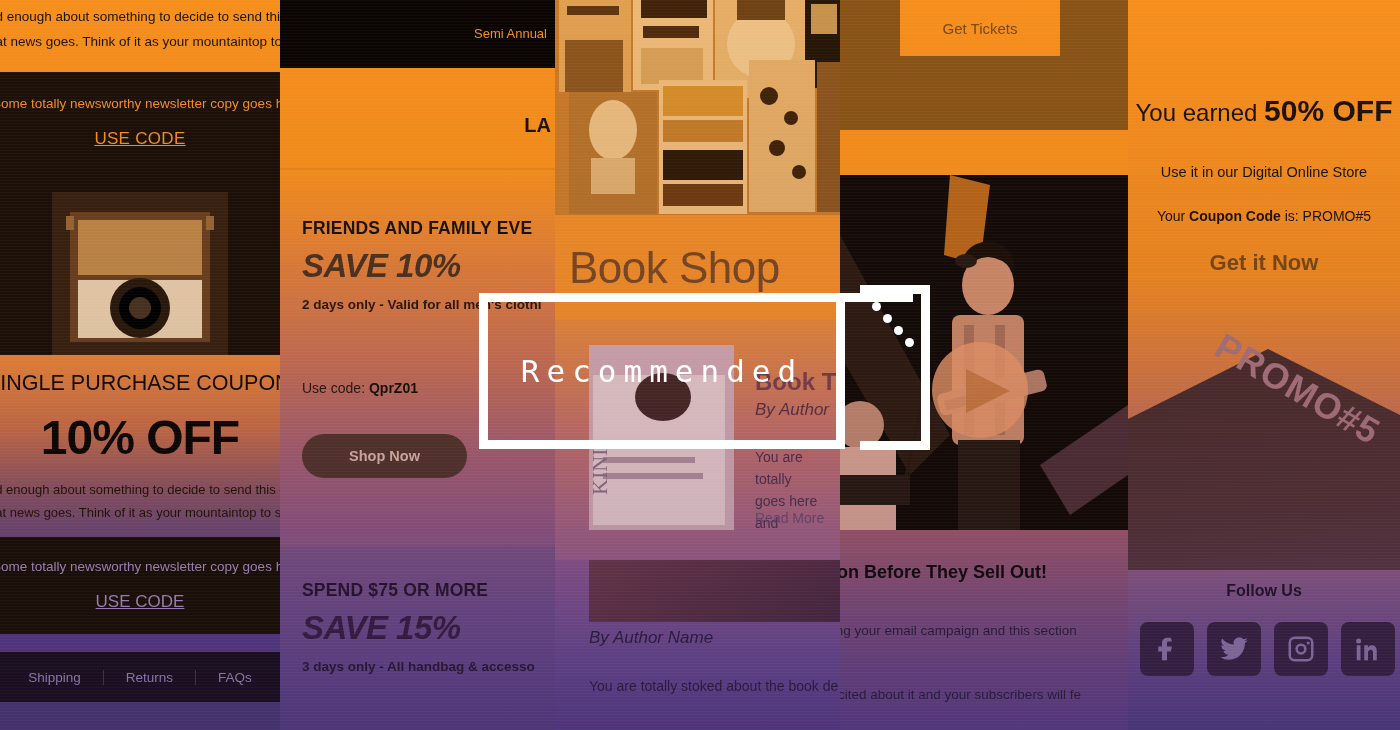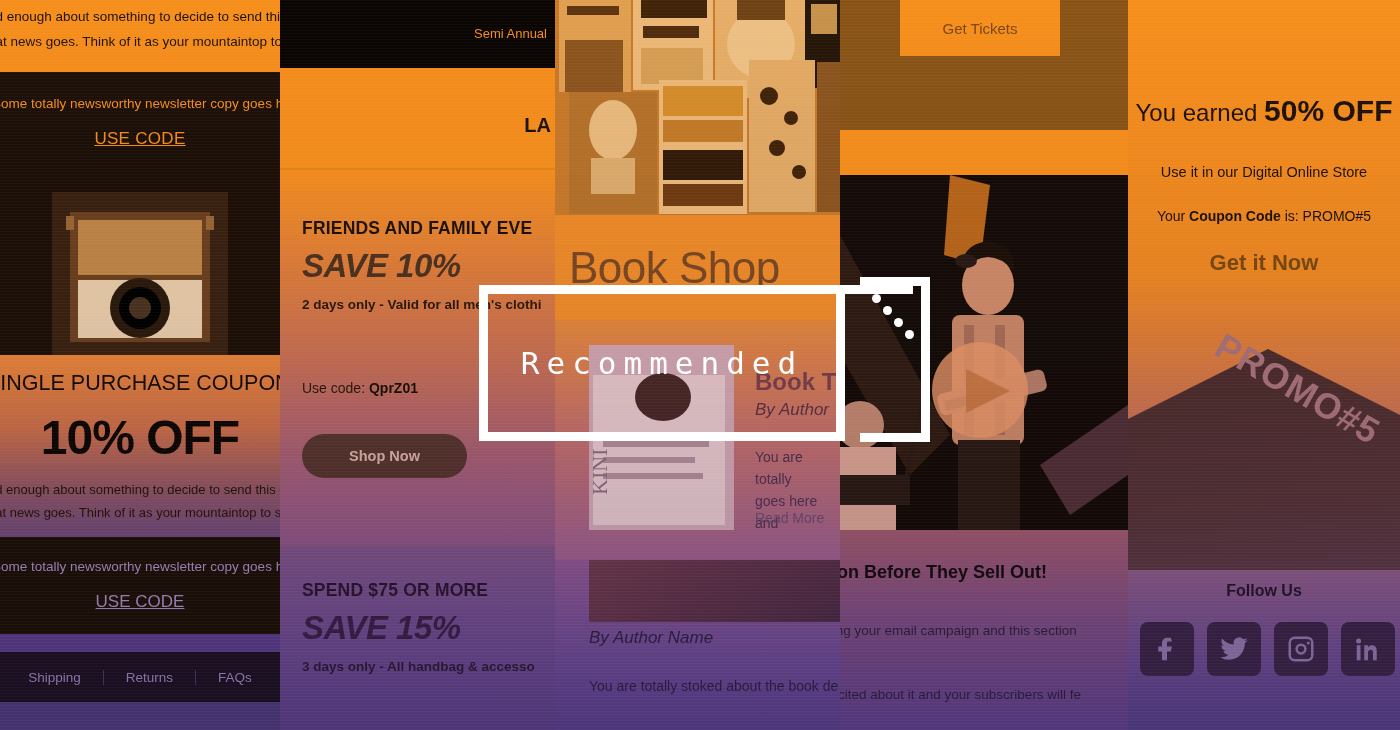--- a/index.html
+++ b/index.html
@@ -125,21 +125,21 @@
   .p5 .soc .ic{width:54px;height:54px;border-radius:8px;background:#3b2448;display:flex;
       align-items:center;justify-content:center;}
   .p5 .soc .ic svg{fill:#8e76a6;}
 
   
   .wash{position:absolute;inset:0;pointer-events:none;
       background:linear-gradient(180deg,rgba(247,148,30,.10) 0%,rgba(150,80,90,.12) 48%,rgba(84,60,135,.22) 100%);
       mix-blend-mode:multiply;}
 
   
-  .overlay{position:absolute;left:0;top:0;width:1400px;height:616px;pointer-events:none;border-radius:30px;}
+  .overlay{position:absolute;left:0;top:8px;width:1400px;height:616px;pointer-events:none;border-radius:30px;}
   .ov-main{position:absolute;left:479px;top:285px;width:366px;height:156px;
       border:9px solid #fff;box-sizing:border-box;}
   .ov-topstub{position:absolute;left:845px;top:285px;width:68px;height:9px;background:#fff;}
   .ov-right{position:absolute;left:860px;top:277px;width:70px;height:165px;}
   .ov-right .vt{position:absolute;right:0;top:0;width:9px;height:165px;background:#fff;}
   .ov-right .ht{position:absolute;right:0;top:0;width:70px;height:9px;background:#fff;}
   .ov-right .hb{position:absolute;right:0;bottom:0;width:70px;height:9px;background:#fff;}
   .ov-dot{position:absolute;width:9px;height:9px;border-radius:50%;background:#fff;}
   .ov-text{position:absolute;left:479px;top:285px;width:366px;height:156px;
       display:flex;flex-direction:column;align-items:center;justify-content:center;}

